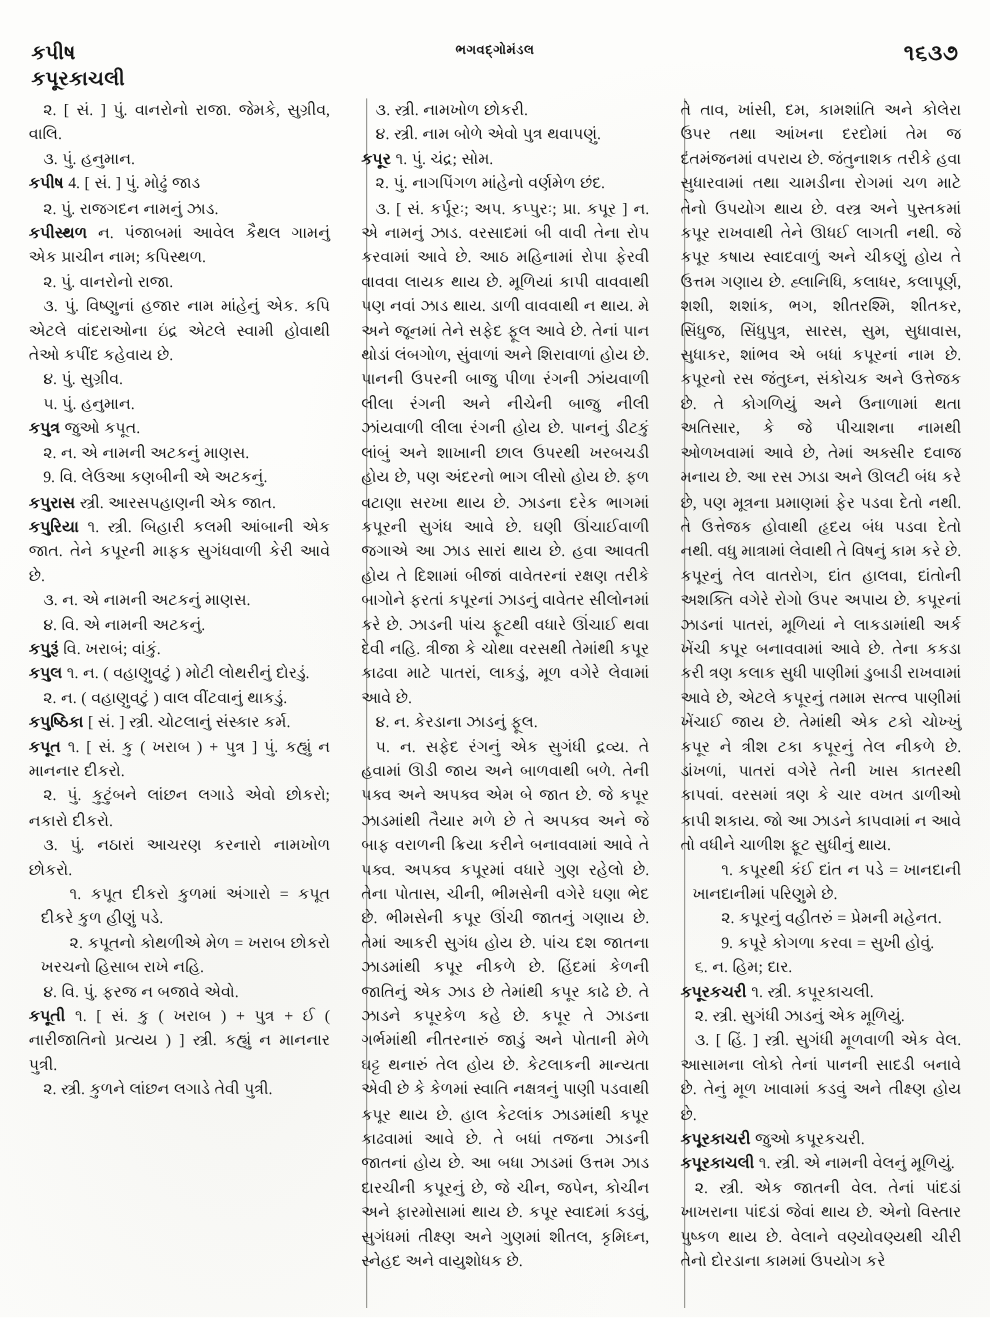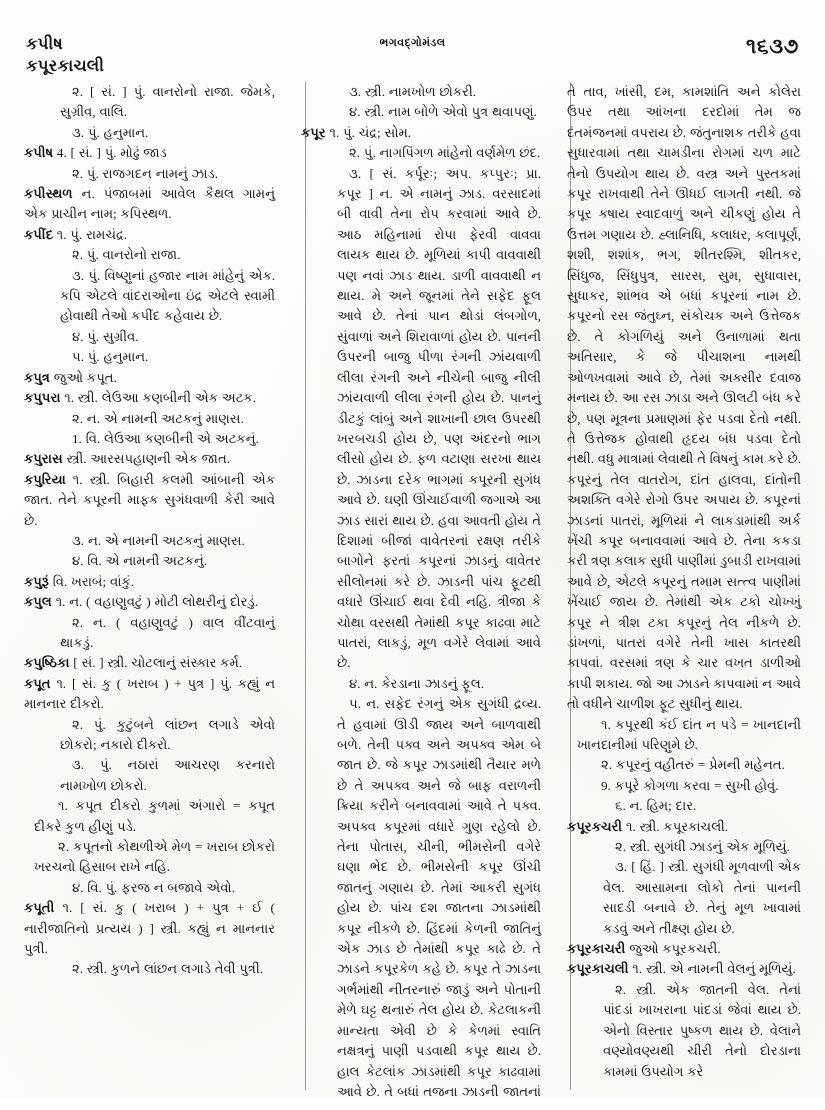--- a/index.html
+++ b/index.html
@@ -53,21 +53,21 @@
     top: 2px;
     text-align: center;
     font-size: 11px;
     font-weight: bold;
     letter-spacing: .4px;
   }
   .head-right {
     position: absolute;
     right: 0;
     top: 0;
-    font-size: 21px;
+    font-size: 18px;
     font-weight: bold;
     letter-spacing: .6px;
   }
 
   
   .columns {
     position: absolute;
     top: 82px;
     left: 24px;
     width: 777px;
@@ -103,21 +103,20 @@
     text-justify: inter-word;
     word-spacing: .5px;
   }
   
   .entry {
     text-indent: 0;
   }
   
   .sense {
     text-indent: 12px;
-    margin-left: 36px;
   }
   
   .idiom {
     text-indent: 24px;
     padding-left: 10px;
   }
   .hw {
     font-weight: bold;
   }
   .cont {
@@ -142,29 +141,27 @@
   <div class="columns">
     <div class="rule rule-a"></div>
     <div class="rule rule-b"></div>
 
     <div class="col col-1">
         <p class="sense"><span>૨. [ સં. ] પું. વાનરોનો રાજા. જેમકે, સુગ્રીવ, વાલિ.</span></p>
         <p class="sense"><span>૩. પું. હનુમાન.</span></p>
         <p class="entry"><span class="hw">કપીષ</span><span> 4. [ સં. ] પું. મોઢું જાડ</span></p>
         <p class="sense"><span>૨. પું. રાજગદન નામનું ઝાડ.</span></p>
         <p class="entry"><span class="hw">કપીસ્થળ</span><span> ન. પંજાબમાં આવેલ કૈથલ ગામનું એક પ્રાચીન નામ; કપિસ્થળ.</span></p>
-        <p class="entry"><span class="hw">કપીંદ</span><span> ૧. પું. રામચંદ્ર.</span></p>
         <p class="sense"><span>૨. પું. વાનરોનો રાજા.</span></p>
         <p class="sense"><span>૩. પું. વિષ્ણુનાં હજાર નામ માંહેનું એક. કપિ એટલે વાંદરાઓના ઇંદ્ર એટલે સ્વામી હોવાથી તેઓ કપીંદ કહેવાય છે.</span></p>
         <p class="sense"><span>૪. પું. સુગ્રીવ.</span></p>
         <p class="sense"><span>૫. પું. હનુમાન.</span></p>
         <p class="entry"><span class="hw">કપુત્ર</span><span> જુઓ કપૂત.</span></p>
-        <p class="entry"><span class="hw">કપુપરા</span><span> ૧. સ્ત્રી. લેઉઆ કણબીની એક અટક.</span></p>
         <p class="sense"><span>૨. ન. એ નામની અટકનું માણસ.</span></p>
-        <p class="sense"><span>1. વિ. લેઉઆ કણબીની એ અટકનું.</span></p>
+        <p class="sense"><span>9. વિ. લેઉઆ કણબીની એ અટકનું.</span></p>
         <p class="entry"><span class="hw">કપુરાસ</span><span> સ્ત્રી. આરસપહાણની એક જાત.</span></p>
         <p class="entry"><span class="hw">કપુરિયા</span><span> ૧. સ્ત્રી. બિહારી કલમી આંબાની એક જાત. તેને કપૂરની માફક સુગંધવાળી કેરી આવે છે.</span></p>
         <p class="sense"><span>૩. ન. એ નામની અટકનું માણસ.</span></p>
         <p class="sense"><span>૪. વિ. એ નામની અટકનું.</span></p>
         <p class="entry"><span class="hw">કપુરૂં</span><span> વિ. ખરાબં; વાંકું.</span></p>
         <p class="entry"><span class="hw">કપુલ</span><span> ૧. ન. ( વહાણુવટું ) મોટી લોથરીનું દોરડું.</span></p>
         <p class="sense"><span>૨. ન. ( વહાણુવટું ) વાલ વીંટવાનું થાકડું.</span></p>
         <p class="entry"><span class="hw">કપુષ્ઠિકા</span><span> [ સં. ] સ્ત્રી. ચોટલાનું સંસ્કાર કર્મ.</span></p>
         <p class="entry"><span class="hw">કપૂત</span><span> ૧. [ સં. કુ ( ખરાબ ) + પુત્ર ] પું. કહ્યું ન માનનાર દીકરો.</span></p>
         <p class="sense"><span>૨. પું. કુટુંબને લાંછન લગાડે એવો છોકરો; નકારો દીકરો.</span></p>

